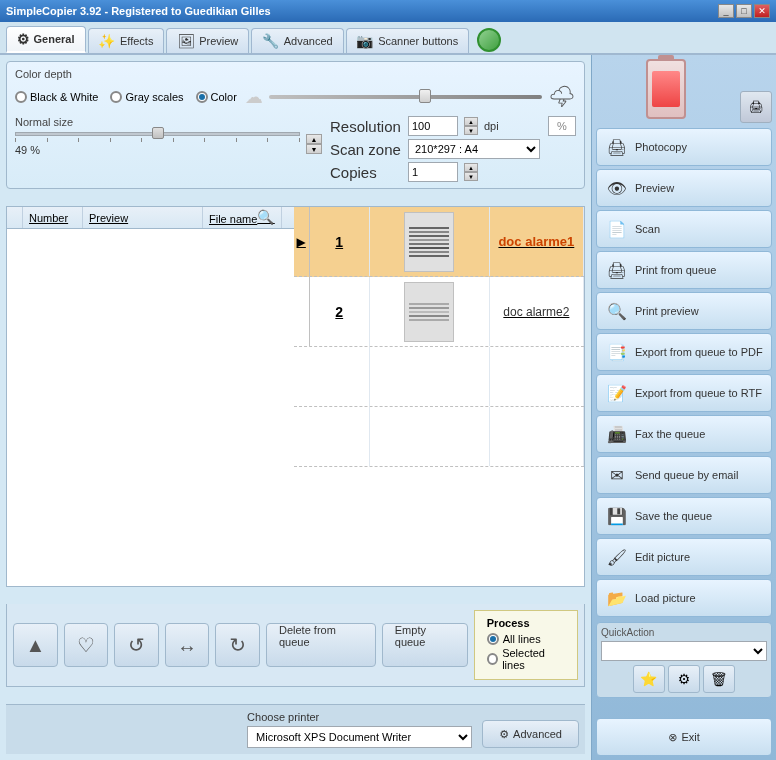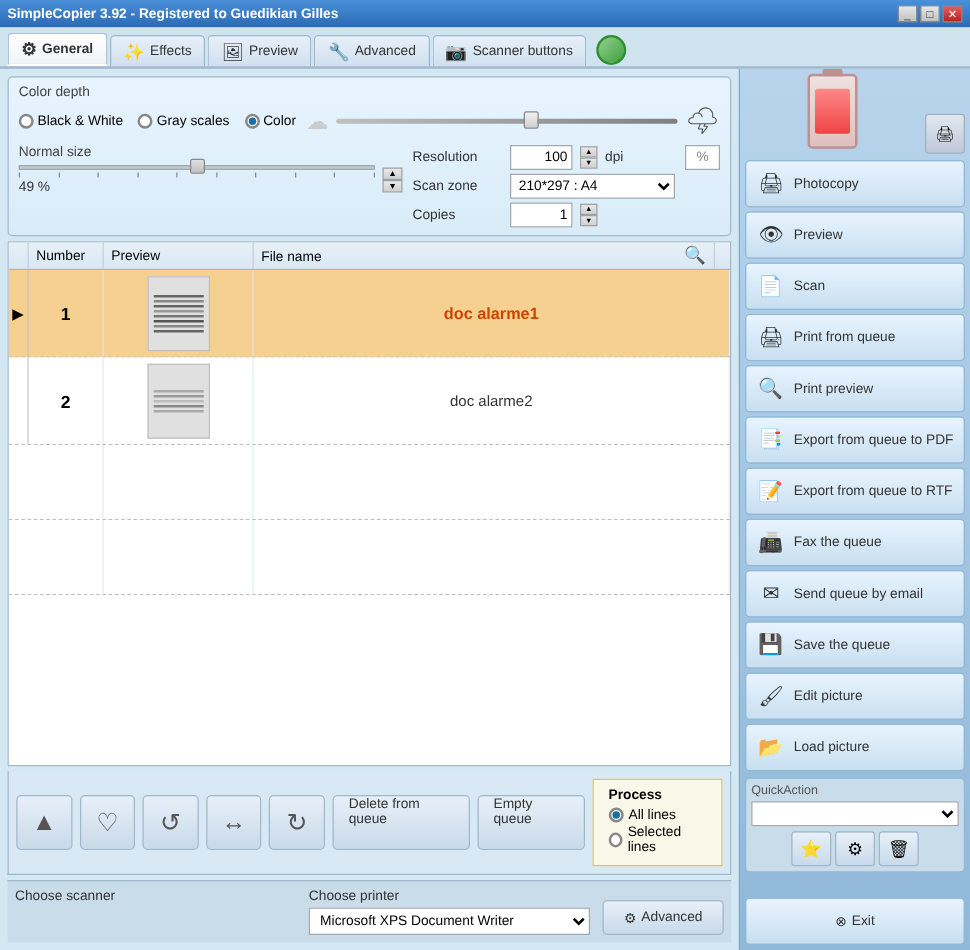--- a/index.html
+++ b/index.html
@@ -88,21 +88,21 @@
       flex: 1;
       overflow: hidden;
     }
 
     
     .left-panel {
       flex: 1;
       padding: 6px;
       display: flex;
       flex-direction: column;
-      gap: 4px;
+      gap: 17px;
       overflow: hidden;
     }
 
     
     .settings-box {
       background: linear-gradient(to bottom, #e8f4ff, #d8ecf8);
       border: 1px solid #a0b8cc;
       border-radius: 4px;
       padding: 6px 8px;
     }
@@ -229,32 +229,32 @@
       display: flex;
       flex-direction: column;
       gap: 3px;
     }
     .param-line {
       display: flex;
       align-items: center;
       gap: 6px;
     }
     .param-label {
-      font-size: 11px;
+      font-size: 15px;
       color: #333;
       width: 72px;
     }
     .param-input {
       width: 50px;
       height: 20px;
       border: 1px solid #a0a8b0;
       background: white;
       font-size: 11px;
       padding: 0 3px;
-      text-align: right;
+      text-align: left;
     }
     .param-unit {
       font-size: 11px;
       color: #333;
     }
     .param-spin {
       display: flex;
       flex-direction: column;
     }
     .spin-btn {
@@ -277,22 +277,23 @@
       width: 132px;
       cursor: pointer;
     }
 
     
     .queue-section {
       flex: 1;
       border: 1px solid #a0b8cc;
       background: white;
       display: flex;
-      flex-direction: column;
+      flex-direction: row;
       overflow: hidden;
+      text-decoration: underline;
     }
     .queue-header {
       display: flex;
       background: linear-gradient(to bottom, #e8f0f8, #d8e8f4);
       border-bottom: 1px solid #a0b8cc;
       height: 22px;
     }
     .queue-col-header {
       font-size: 11px;
       padding: 3px 6px;
@@ -765,21 +766,20 @@
           </div>
           <div class="process-radio">
             <div class="radio-circle"></div>
             <span>Selected lines</span>
           </div>
         </div>
       </div>
 
       <div class="bottom-row">
         <div class="scanner-section">
-          <div class="bottom-label">Choose scanner</div>
         </div>
         <div class="printer-section">
           <div class="bottom-label">Choose printer</div>
           <select class="bottom-select">
             <option>Microsoft XPS Document Writer</option>
           </select>
         </div>
         <div class="advanced-btn">
           <span>⚙</span>
           <span>Advanced</span>

